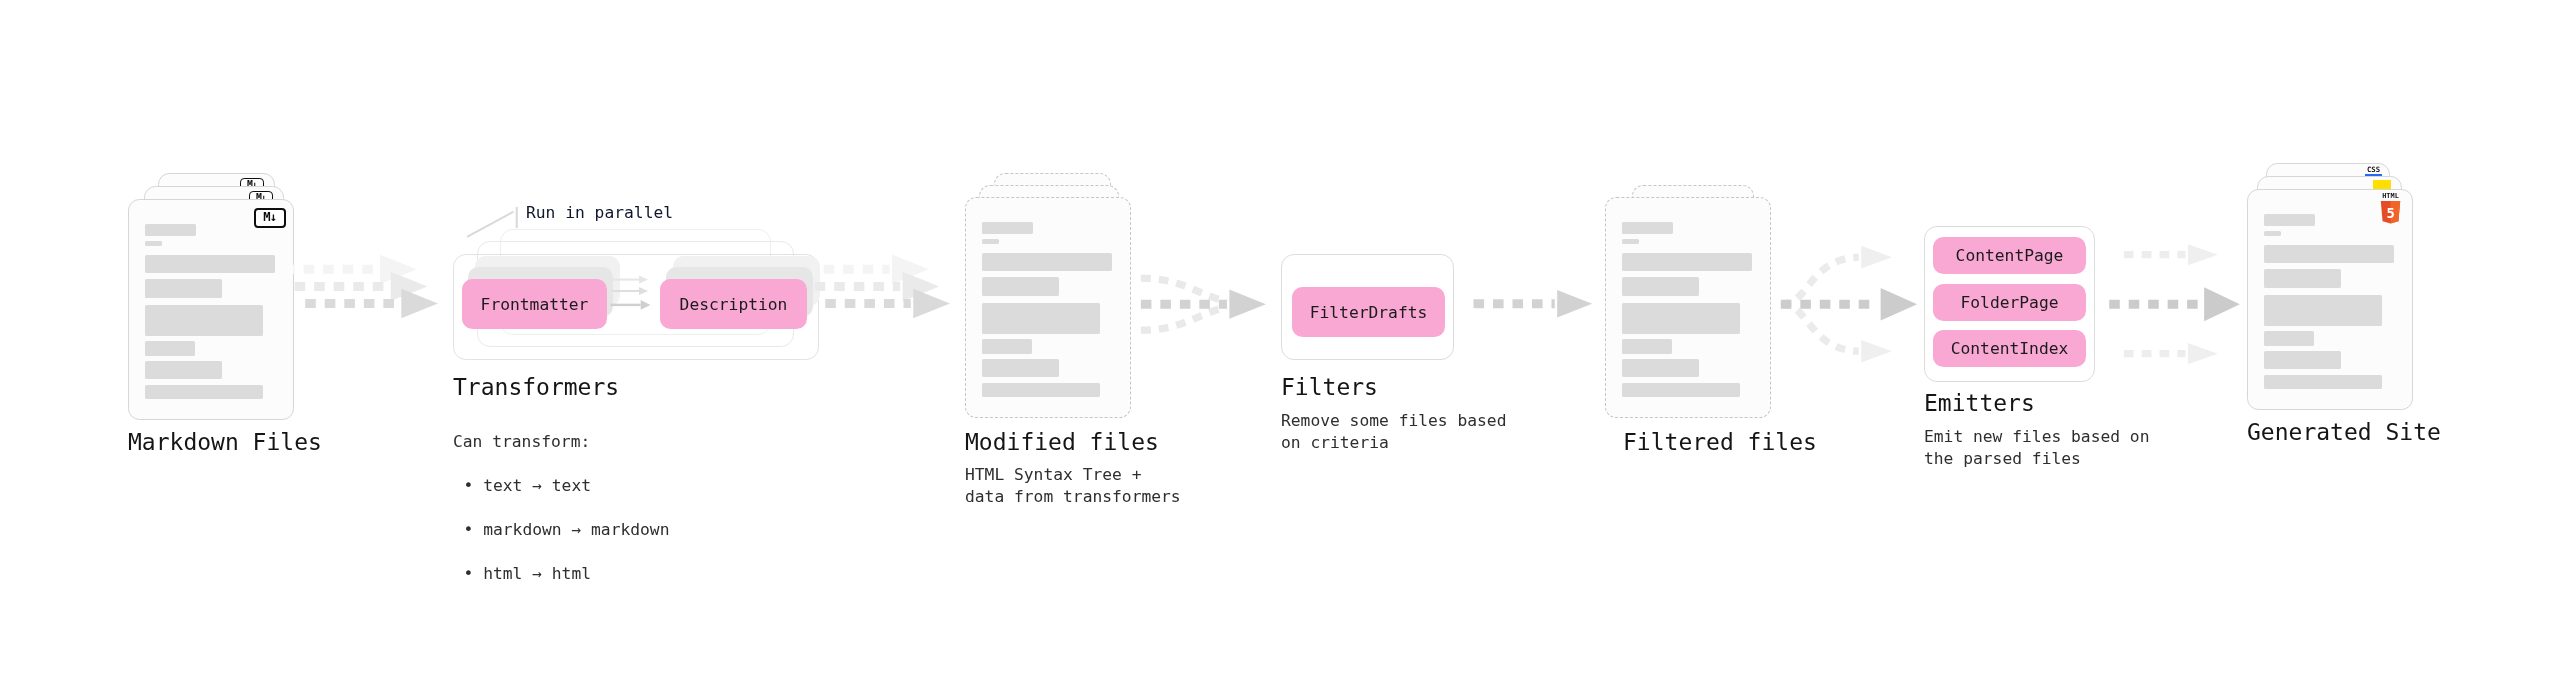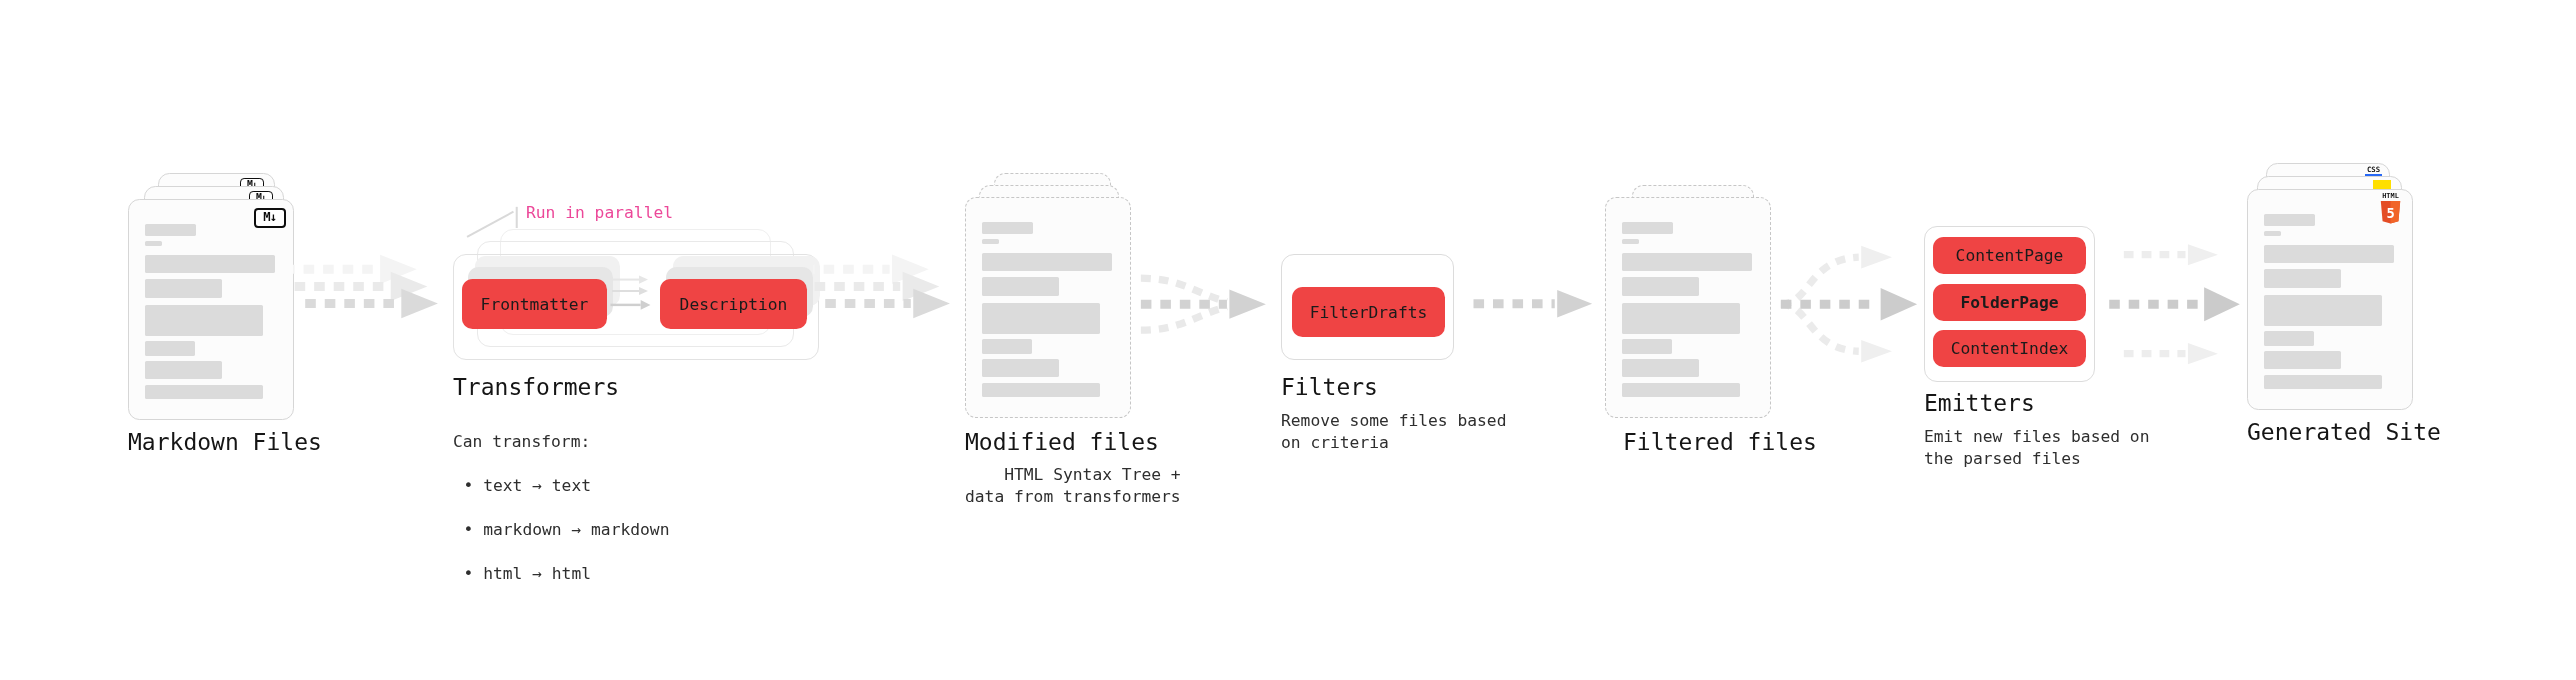--- a/index.html
+++ b/index.html
@@ -37,30 +37,30 @@
   .js-badge { position:absolute; top:3.3px; right:9.8px; width:18.7px; height:9px; background:#ffdf00; }
   .html5-badge { position:absolute; top:2.4px; right:9.8px; }
 
   
   .framebox { position:absolute; border:1.6px solid #e2e2e2; border-radius:13px; background:transparent; }
   .framebox.l2 { border-color:#e9e9e9; }
   .framebox.l3 { border-color:#efefef; }
   .panel { position:absolute; background:#ffffff; border:1.6px solid #dcdcdc; border-radius:13px; }
 
   
-  .node { position:absolute; background:#ef4444; border-radius:10.6px; color:#1b1b1b;
+  .node { position:absolute; background:#f9a8d4; border-radius:10.6px; color:#1b1b1b;
           font-size:16.3px; display:flex; align-items:center; justify-content:center; }
   .node.g1 { background:#e6e6e6; }
   .node.g2 { background:#f1f1f1; }
 
   
   .title { position:absolute; font-size:23px; line-height:28px; color:#151515; font-weight:500; white-space:nowrap; }
   .desc  { position:absolute; font-size:16.3px; line-height:22px; color:#2e2e2e; white-space:pre-line; }
   .desc .bullet { padding-left:10.6px; }
-  .runpar { position:absolute; font-size:16.3px; line-height:19.5px; color:#ec4899; white-space:nowrap; }
+  .runpar { position:absolute; font-size:16.3px; line-height:19.5px; color:#0f172a; white-space:nowrap; }
 
   svg.arr, svg.deco { position:absolute; display:block; }
 </style>
 </head>
 <body>
 
 <div id="canvas">
 
   <div class="doc" style="left:158px; top:173px; width:117px;">
     <div class="md-badge small">M↓</div>
@@ -152,21 +152,21 @@
         <i class="b b2"></i>
         <i class="b b3"></i>
         <i class="b b4"></i>
       <i class="b b5"></i>
         <i class="b b6"></i>
         <i class="b b7"></i>
         <i class="b b8"></i>
     </div>
   </div>
   <div class="title" style="left:965px; top:428px;">Modified files</div>
-  <div class="desc" style="left:965px; top:464px;text-align:right;">HTML Syntax Tree +
+  <div class="desc" style="left:965px; top:464px;">HTML Syntax Tree +
 data from transformers</div>
 
   <svg class="arr" style="left:1136px; top:244px;" width="138" height="122" viewBox="0 0 170 150">
     <path d="M6,42 C55,42 72,60 112,71" stroke="#e9e9e9" stroke-width="9" stroke-dasharray="12 10" fill="none"></path>
     <path d="M6,106 C55,106 72,88 112,77" stroke="#e9e9e9" stroke-width="9" stroke-dasharray="12 10" fill="none"></path>
     <line x1="6" y1="74" x2="112" y2="74" stroke="#d2d2d2" stroke-width="11" stroke-dasharray="13 11"></line>
     <polygon points="115,56 160,74 115,92" fill="#d2d2d2"></polygon>
   </svg>
 
   <div class="panel" style="left:1281px; top:254px; width:173px; height:106px;"></div>
@@ -199,21 +199,21 @@
     <path d="M6,84 C42,84 40,28 102,26" stroke="#ebebeb" stroke-width="9" stroke-dasharray="12 10" fill="none"></path>
     <polygon points="105,12 143,26 105,40" fill="#efefef"></polygon>
     <path d="M6,84 C42,84 40,140 102,142" stroke="#ebebeb" stroke-width="9" stroke-dasharray="12 10" fill="none"></path>
     <polygon points="105,128 143,142 105,156" fill="#efefef"></polygon>
     <line x1="6" y1="84" x2="126" y2="84" stroke="#cccccc" stroke-width="11" stroke-dasharray="13 11"></line>
     <polygon points="129,64 174,84 129,104" fill="#cccccc"></polygon>
   </svg>
 
   <div class="panel" style="left:1924px; top:226px; width:171px; height:156px;"></div>
   <div class="node" style="left:1933px; top:237px; width:153px; height:37px; font-size:16.3px;">ContentPage</div>
-  <div class="node" style="left:1933px; top:284px; width:153px; height:37px; font-size:16.3px;font-weight:bold;">FolderPage</div>
+  <div class="node" style="left:1933px; top:284px; width:153px; height:37px; font-size:16.3px;">FolderPage</div>
   <div class="node" style="left:1933px; top:330px; width:153px; height:37px; font-size:16.3px;">ContentIndex</div>
   <div class="title" style="left:1924px; top:389px;">Emitters</div>
   <div class="desc" style="left:1924px; top:426px;">Emit new files based on
 the parsed files</div>
 
   <svg class="arr" style="left:2106px; top:236px;" width="146" height="138" viewBox="0 0 180 170">
     <line x1="22" y1="23" x2="98" y2="23" stroke="#ededed" stroke-width="9" stroke-dasharray="12 10"></line>
     <polygon points="101,10 138,23 101,36" fill="#efefef"></polygon>
     <line x1="4" y1="84" x2="118" y2="84" stroke="#cbcbcb" stroke-width="11" stroke-dasharray="13 11"></line>
     <polygon points="121,63 165,84 121,105" fill="#cbcbcb"></polygon>

